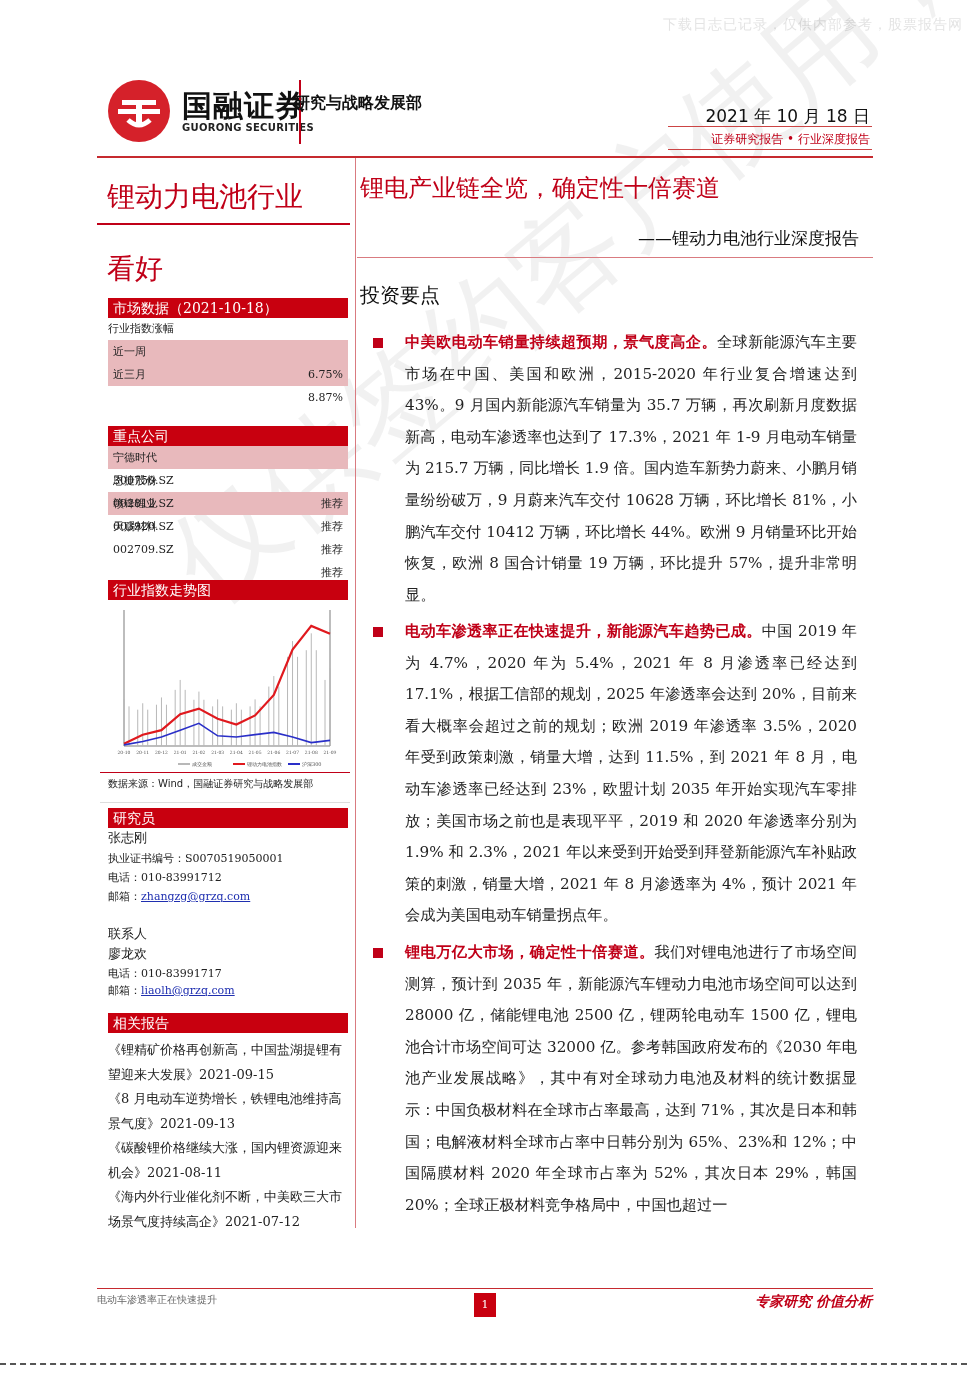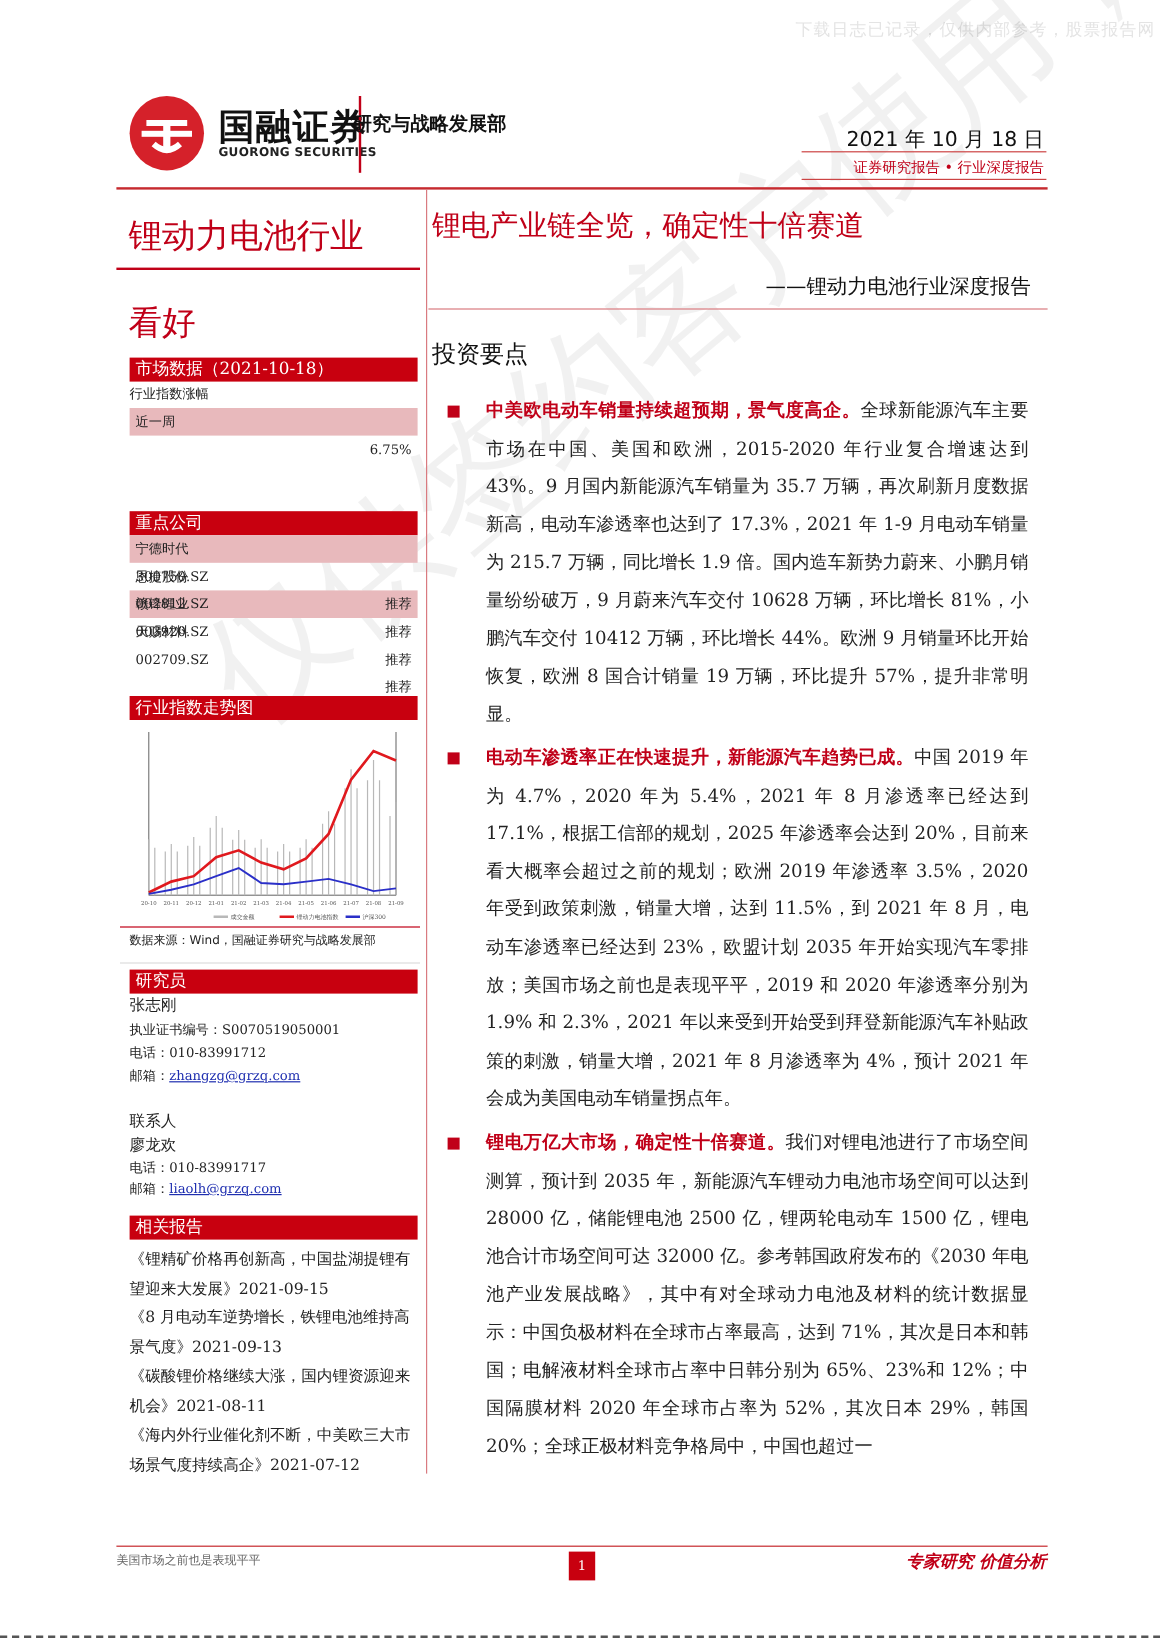--- a/index.html
+++ b/index.html
@@ -85,20 +85,24 @@
 <div class="abs left-hline"></div>
 <div class="abs rating red sans">看好</div>
 <div class="abs vline"></div>
 
 <div class="abs sec-head" style="top:298px;">市场数据（2021-10-18）</div>
 <div class="abs tbl" style="top:318px;">
   <div class="mk-head">行业指数涨幅</div>
   <div class="row pink">
     <span class="c1">近一周</span>
     <span class="cr">6.75%</span>
+  </div>
+  <div class="row pink">
+    <span class="c1">近三月</span>
+    <span class="cr">8.87%</span>
   </div>
 </div>
 
 <div class="abs sec-head" style="top:426px;">重点公司</div>
 <div class="abs tbl" style="top:446px;">
   <div class="row pink">
     <span style="width:90px">宁德时代</span>
     <span class="c1">300750.SZ</span>
     <span class="cr">推荐</span>
   </div>
@@ -221,16 +225,16 @@
 <div class="abs para" style="top:616px;">
   <span class="lead">电动车渗透率正在快速提升，新能源汽车趋势已成。</span><span>中国 2019 年为 4.7%，2020 年为 5.4%，2021 年 8 月渗透率已经达到 17.1%，根据工信部的规划，2025 年渗透率会达到 20%，目前来看大概率会超过之前的规划；欧洲 2019 年渗透率 3.5%，2020 年受到政策刺激，销量大增，达到 11.5%，到 2021 年 8 月，电动车渗透率已经达到 23%，欧盟计划 2035 年开始实现汽车零排放；美国市场之前也是表现平平，2019 和 2020 年渗透率分别为 1.9% 和 2.3%，2021 年以来受到开始受到拜登新能源汽车补贴政策的刺激，销量大增，2021 年 8 月渗透率为 4%，预计 2021 年会成为美国电动车销量拐点年。</span>
 </div>
 
 <div class="bullet" style="top:948px;"></div>
 <div class="abs para" style="top:937px;">
   <span class="lead">锂电万亿大市场，确定性十倍赛道。</span><span>我们对锂电池进行了市场空间测算，预计到 2035 年，新能源汽车锂动力电池市场空间可以达到 28000 亿，储能锂电池 2500 亿，锂两轮电动车 1500 亿，锂电池合计市场空间可达 32000 亿。参考韩国政府发布的《2030 年电池产业发展战略》，其中有对全球动力电池及材料的统计数据显示：中国负极材料在全球市占率最高，达到 71%，其次是日本和韩国；电解液材料全球市占率中日韩分别为 65%、23%和 12%；中国隔膜材料 2020 年全球市占率为 52%，其次日本 29%，韩国 20%；全球正极材料竞争格局中，中国也超过一</span>
 </div>
 
 <div class="abs foot-line"></div>
-<div class="abs foot-note sans">美国市场之前也是表现平平</div>
+<div class="abs foot-note sans">电动车渗透率正在快速提升</div>
 <div class="abs page-num">1</div>
 <div class="abs slogan">专家研究 价值分析</div>
 <div class="abs dash-bottom"></div>
 
 </body></html>

